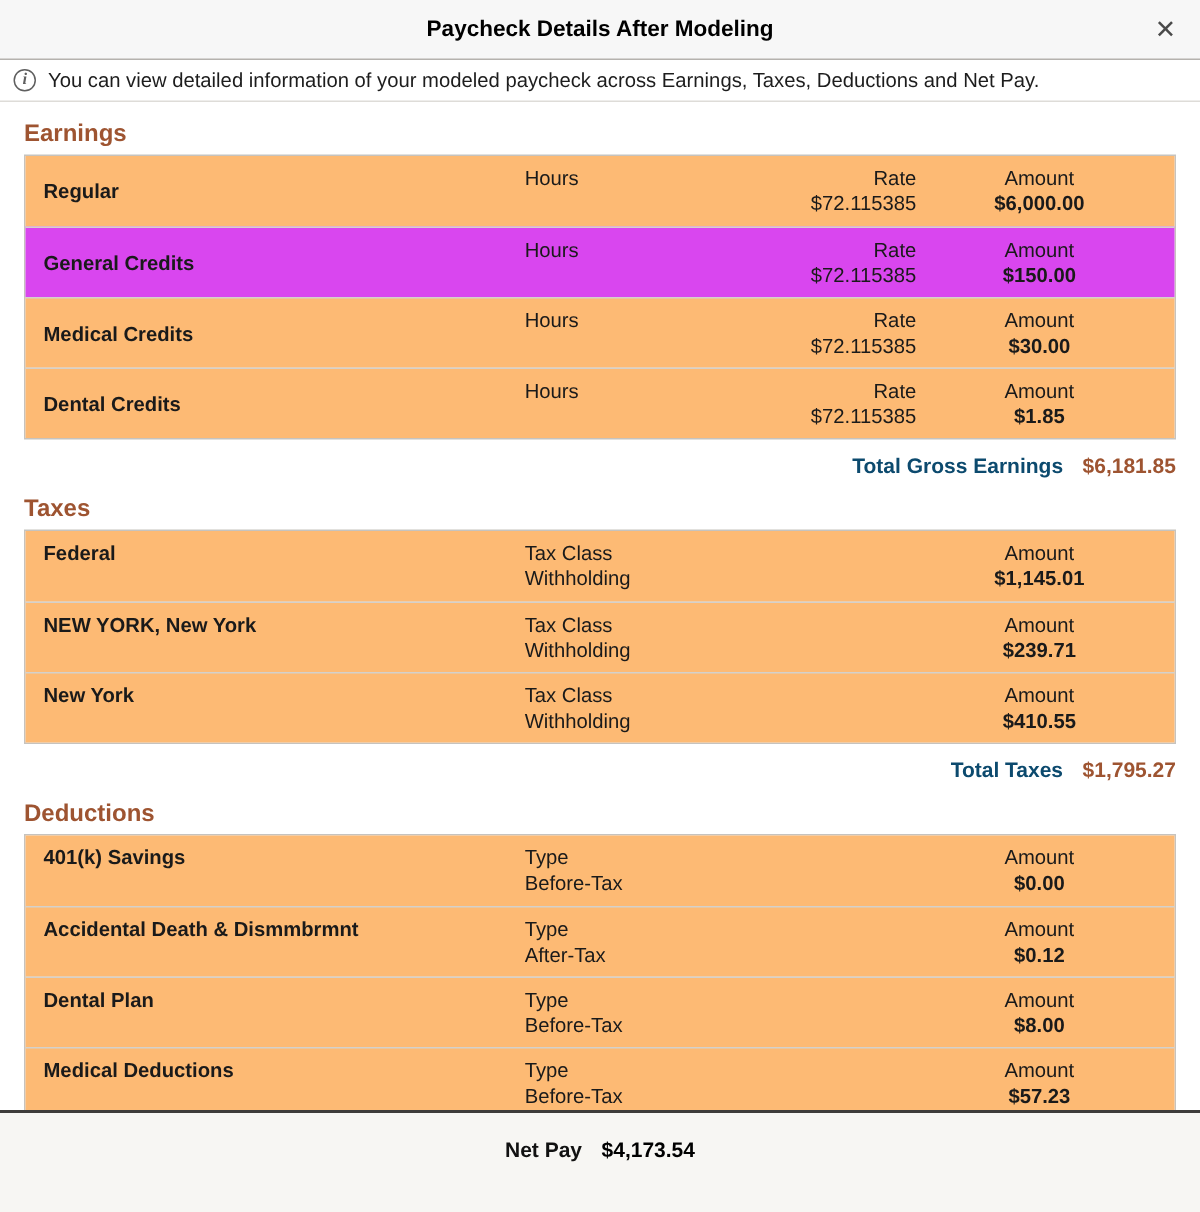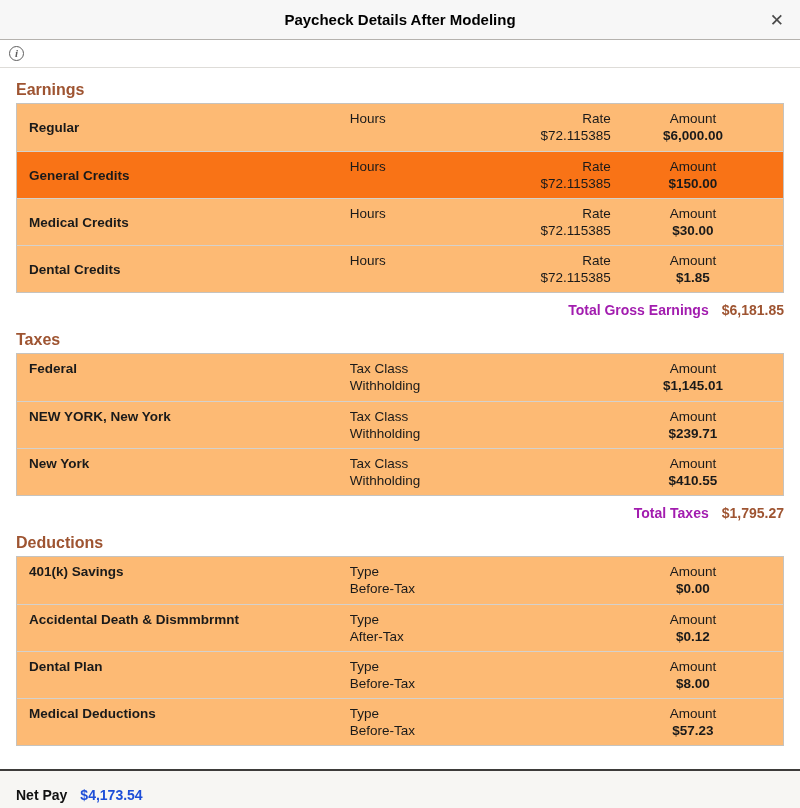--- a/index.html
+++ b/index.html
@@ -72,21 +72,21 @@
     margin: 13px 0 4px;
   }
   .grid { border: 1px solid #c6c3be; background: #fff; }
   .grid-row {
     display: flex;
     padding: 6px 8px 6px 12px;
     min-height: 47px;
     background: #fdba74;
   }
   .grid-row + .grid-row { border-top: 1px solid #d4d1cc; }
-  .grid-row.shaded { background: #f97316; }
+  .grid-row.shaded { background: #d946ef; }
 
   .cell-name {
     width: 43%;
     font-weight: bold;
     display: flex;
     align-items: center;
     line-height: 17px;
   }
   .grid-row.top-name .cell-name { align-items: flex-start; }
   .cell-mid { width: 14%; line-height: 17px; }
@@ -96,51 +96,52 @@
   .cell-amount .value { font-weight: bold; }
 
   .total-line {
     display: flex;
     justify-content: flex-end;
     gap: 13px;
     margin: 9px 0 6px;
     font-size: 14px;
     font-weight: bold;
   }
-  .total-label { color: #a21caf; }
+  .total-label { color: #0c4a6e; }
   .total-value { color: #9e5431; }
 
   
   .footer {
     position: absolute;
     left: 0; right: 0; bottom: 0;
-    height: 39px;
+    height: 68px;
     background: #f7f6f3;
     border-top: 2px solid #3e3c3a;
     display: flex;
-    justify-content: flex-start;
+    justify-content: center;
     align-items: flex-start;
     gap: 13px;
     padding: 16px 16px 0;
     font-size: 14px;
     font-weight: bold;
   }
   .net-pay-label { color: #111111; }
-  .net-pay-value { color: #1d4ed8; }
+  .net-pay-value { color: #000000; }
 </style>
 </head>
 <body>
 
 <header class="titlebar">
   <div class="title">Paycheck Details After Modeling</div>
   <div class="close-btn">✕</div>
 </header>
 
 <div class="infobar">
   <span class="info-icon">i</span>
+  <span class="info-text">You can view detailed information of your modeled paycheck across Earnings, Taxes, Deductions and Net Pay.</span>
 </div>
 
 <main class="content">
 
   <h2 class="section-heading">Earnings</h2>
   <div class="grid">
 
     <div class="grid-row">
       <div class="cell-name">Regular</div>
       <div class="cell-mid">Hours</div>

